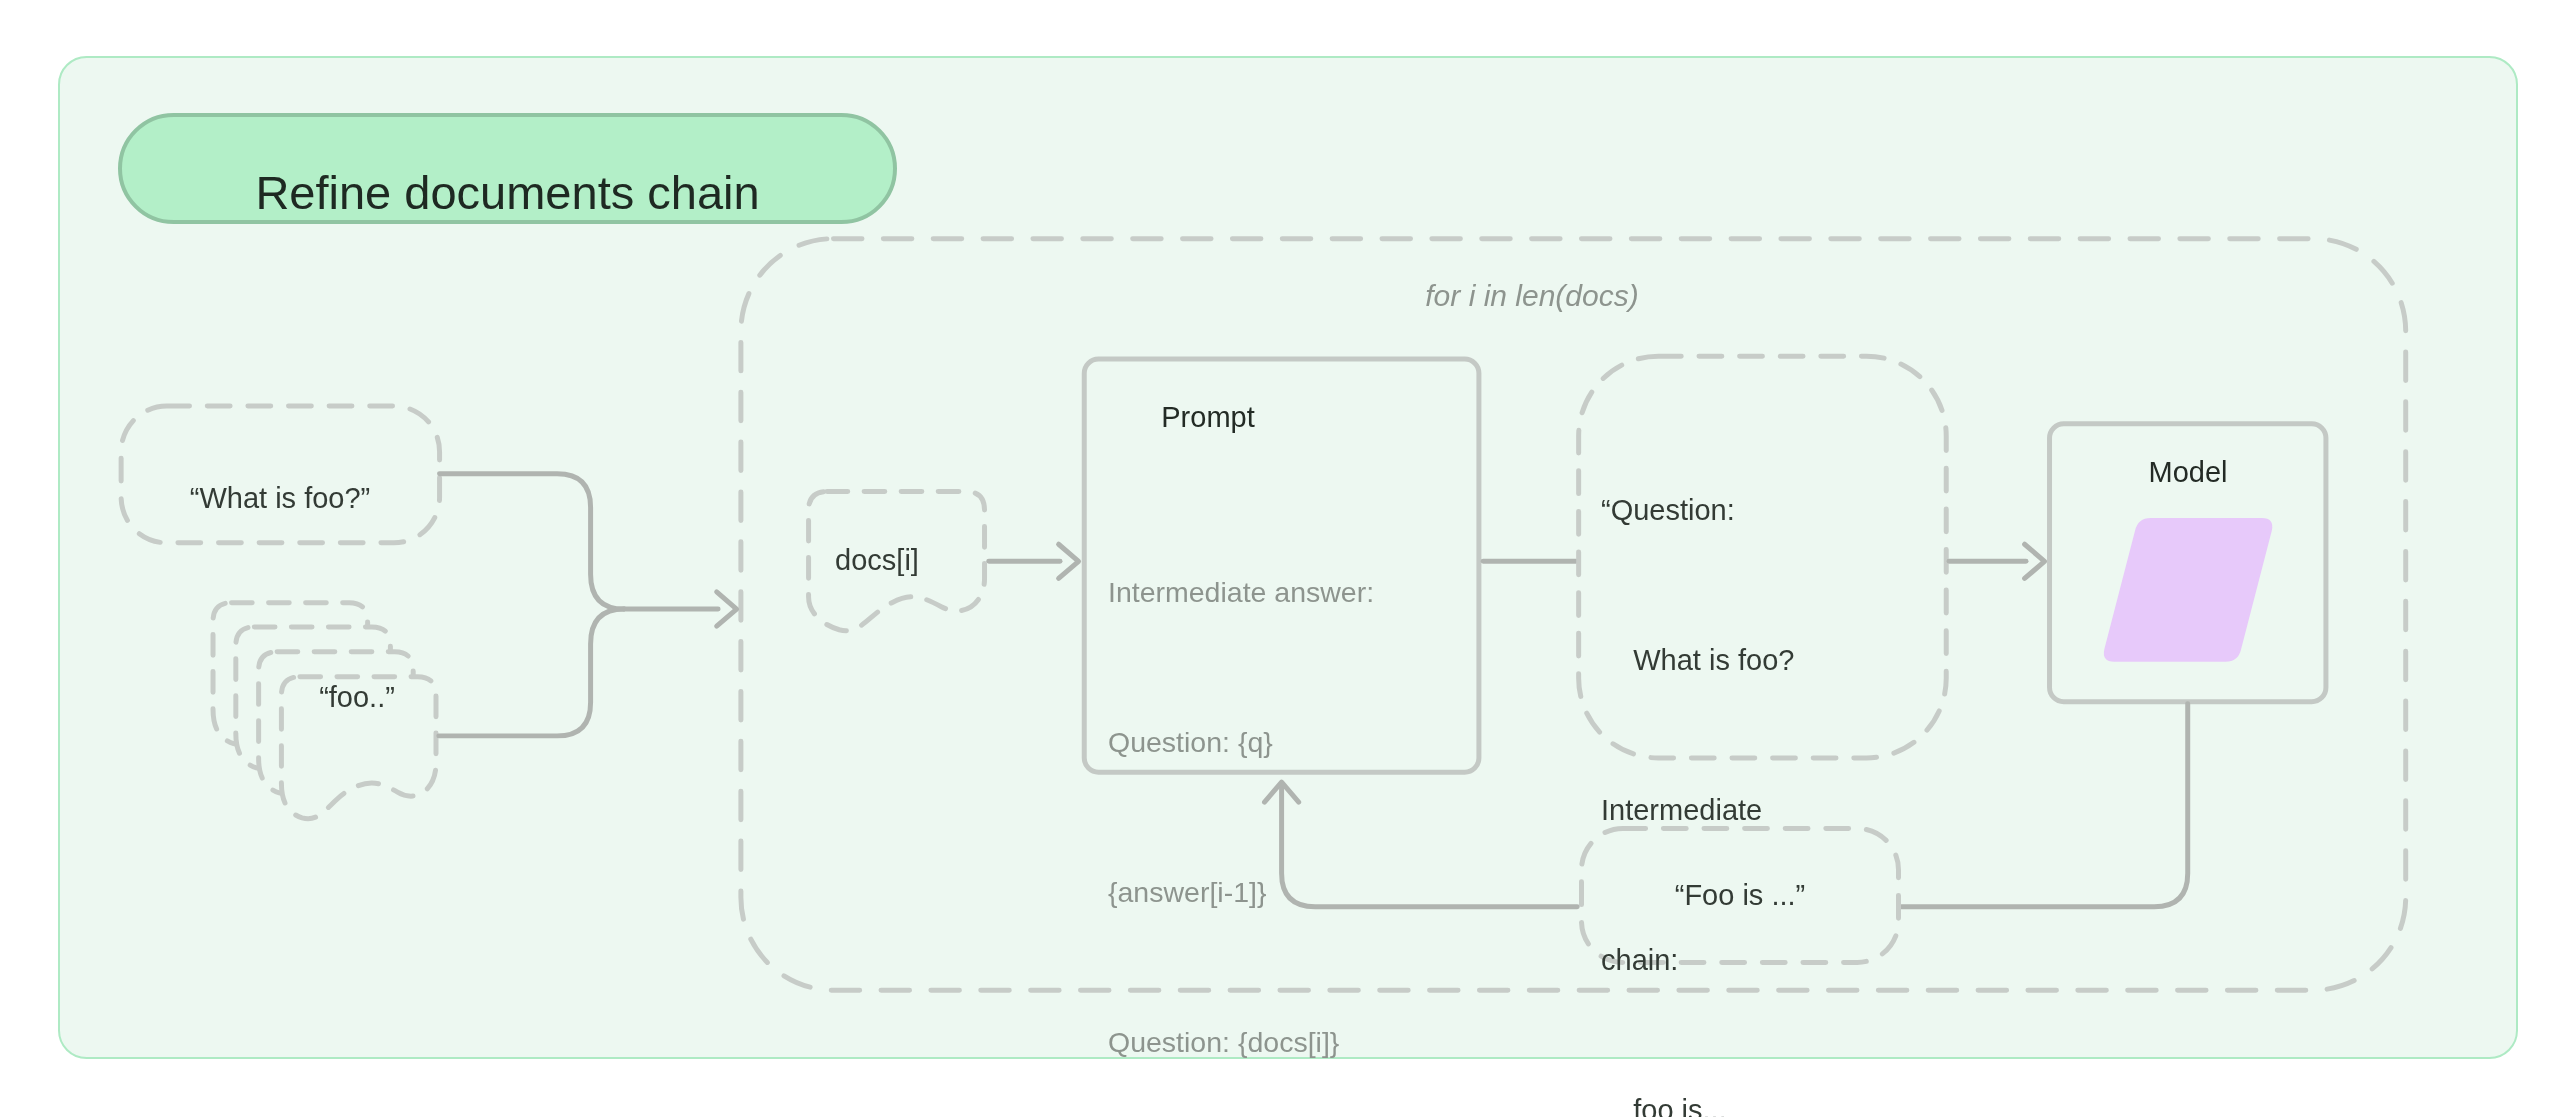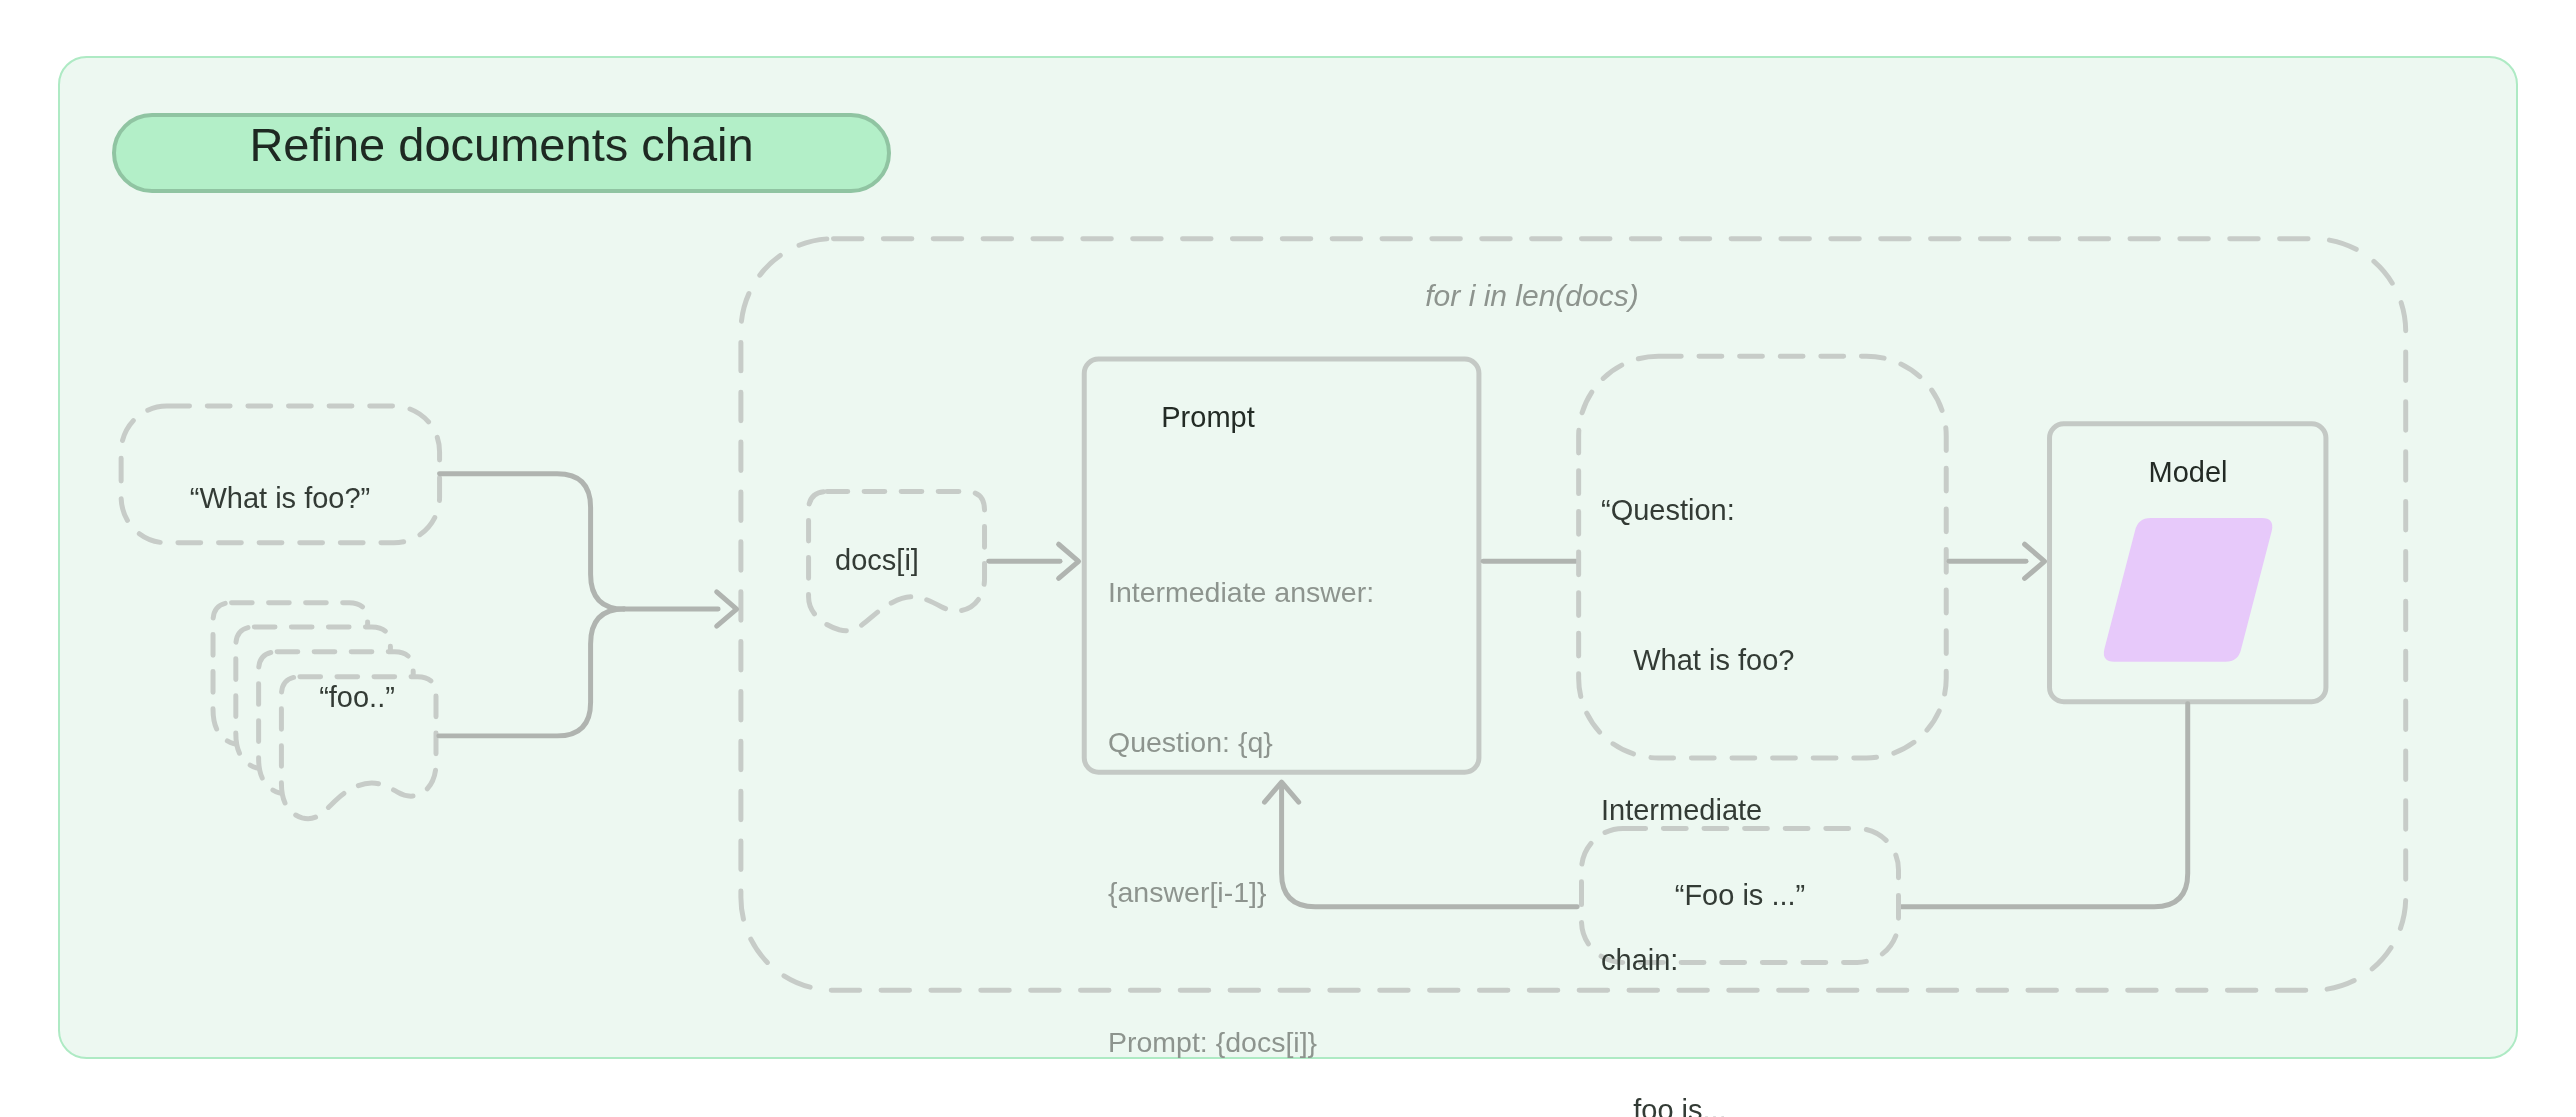--- a/index.html
+++ b/index.html
@@ -8,23 +8,23 @@
     --accent-purple:#e7c9fa;
     --dashed-stroke:#c7ccc8; --solid-stroke:#c4c9c5; --connector:#b0b4b0;
     --text-dark:#333b35; --text-gray:#8d948e; --title-text:#232b25;
   }
   *{margin:0;padding:0;box-sizing:border-box;}
   html,body{background:#ffffff;}
   body{font-family:"Liberation Sans", sans-serif;}
   .canvas{position:relative;width:2576px;height:1117px;background:#ffffff;overflow:hidden;}
   .card{position:absolute;left:58px;top:56px;width:2460px;height:1003px;
         background:var(--card-bg);border:2.1px solid var(--card-border);border-radius:28.5px;}
-  .pill{position:absolute;left:112px;top:113px;width:779px;height:80px;
+  .pill{position:absolute;left:118px;top:113px;width:779px;height:111px;
         background:var(--pill-bg);border:4.3px solid var(--pill-border);border-radius:57px;
-        display:flex;align-items:flex-start;justify-content:center;}
+        display:flex;align-items:flex-end;justify-content:center;}
   .pill-label{font-size:47px;font-weight:500;color:#1e2922;letter-spacing:0px;}
   svg.layer{position:absolute;left:0;top:0;width:2576px;height:1117px;}
 
   .dashed-big{fill:none;stroke:var(--dashed-stroke);stroke-width:7;stroke-linecap:round;stroke-dasharray:40 30;}
   .dashed-node{fill:none;stroke:var(--dashed-stroke);stroke-width:7;stroke-linecap:round;stroke-dasharray:32 25;}
   .doc-shape{fill:var(--card-bg);stroke:var(--dashed-stroke);stroke-width:7;stroke-linecap:round;stroke-dasharray:29 23;}
   .solid-box{fill:none;stroke:var(--solid-stroke);stroke-width:7;stroke-linejoin:round;}
   .wire{fill:none;stroke:var(--connector);stroke-width:7;stroke-linecap:round;stroke-linejoin:round;}
   .chevron{fill:none;stroke:var(--connector);stroke-width:7;stroke-linecap:round;stroke-linejoin:round;}
   .parallelogram{fill:var(--accent-purple);stroke:none;}
@@ -115,21 +115,21 @@
   <div class="lbl node-text" style="left:357px;top:697px;">“foo..”</div>
 
   <div class="lbl node-text" style="left:877px;top:560px;">docs[i]</div>
 
   <div class="lbl box-title" style="left:1160px;top:417px;margin-left:48px;">Prompt</div>
 
   <div class="textblock prompt-body">
     <div>Intermediate answer:</div>
     <div>Question: {q}</div>
     <div>{answer[i-1]}</div>
-    <div>Prompt: {docs[i]}</div>
+    <div>Question: {docs[i]}</div>
   </div>
 
   <div class="textblock question-body">
     <div>“Question:</div>
     <div>    What is foo?</div>
     <div>Intermediate</div>
     <div>chain:</div>
     <div>    foo is...</div>
     
     

